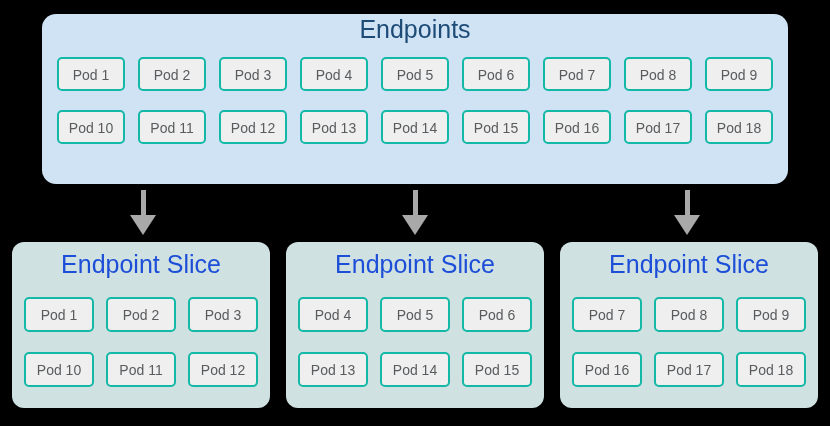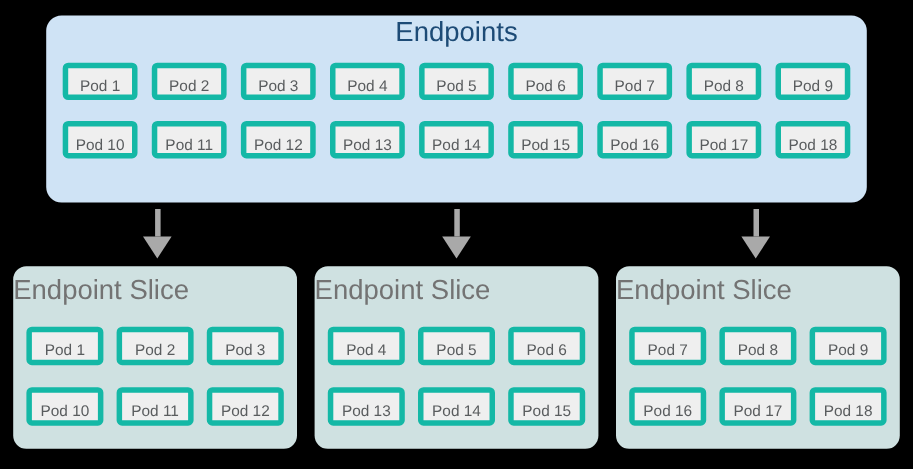--- a/index.html
+++ b/index.html
@@ -37,21 +37,21 @@
   .pod-row {
     display: flex;
     justify-content: center;
   }
   .endpoints-box .pod-row { gap: 13px; }
   .endpoints-box .pod-row.r1 { margin-top: 13px; }
   .endpoints-box .pod-row.r2 { margin-top: 19px; }
 
   .pod {
     background: #efefef;
-    border: 5px solid #14b8a6;
+    border: 2px solid #14b8a6;
     border-radius: 5px;
     color: #595c5e;
     font-size: 14px;
     text-align: center;
     box-sizing: border-box;
   }
   .endpoints-box .pod {
     width: 68px;
     height: 34px;
     line-height: 32px;
@@ -92,23 +92,23 @@
     box-sizing: border-box;
   }
   .slice-1 { left: 12px; }
   .slice-2 { left: 286px; }
   .slice-3 { left: 560px; }
 
   .slice-title {
     margin-top: 7px;
     height: 31px;
     line-height: 31px;
-    text-align: left;
+    text-align: center;
     font-size: 25px;
-    color: #737373;
+    color: #1d4ed8;
   }
   .slice-box .pod-row { gap: 12px; }
   .slice-box .pod-row.r1 { margin-top: 17px; }
   .slice-box .pod-row.r2 { margin-top: 20px; }
   .slice-box .pod {
     width: 70px;
     height: 35px;
     line-height: 33px;
   }
 </style>

